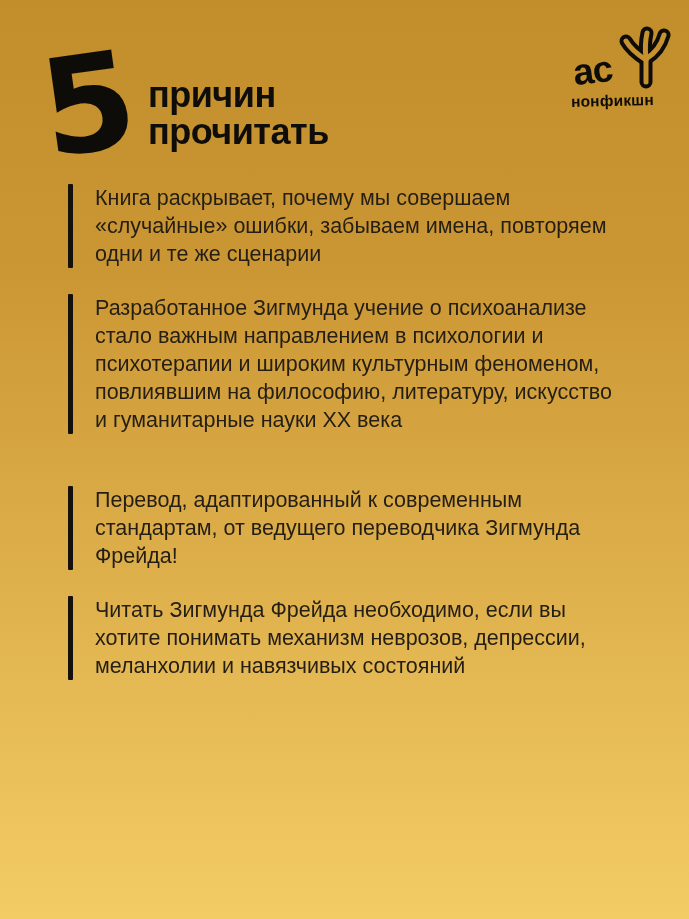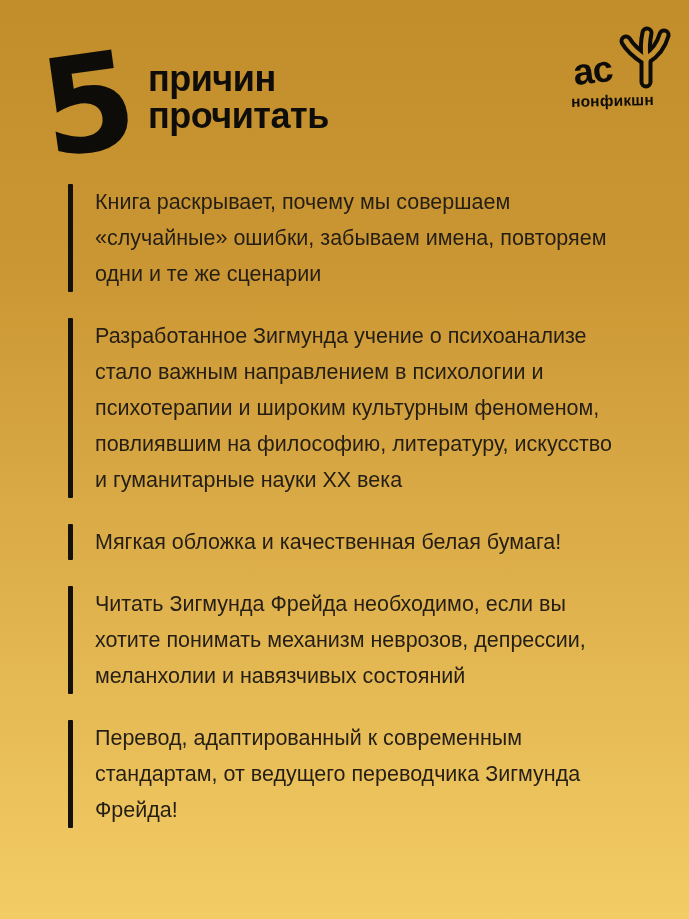--- a/index.html
+++ b/index.html
@@ -24,21 +24,21 @@
     font-size: 134px;
     line-height: 1;
     font-weight: 700;
     color: #0e0c08;
     transform: rotate(-8deg);
     font-family: "DejaVu Sans", "Liberation Sans", sans-serif;
   }
   .title {
     position: absolute;
     left: 148px;
-    top: 60px;
+    top: 76px;
     margin: 0;
     font-size: 36px;
     line-height: 37px;
     font-weight: 700;
     letter-spacing: -0.5px;
     color: #0f0d09;
     white-space: pre-line;
   }
 
   
@@ -94,21 +94,21 @@
   .reason .bar {
     flex: none;
     width: 5px;
     border-radius: 1px;
     background: #14110d;
     margin-right: 22px;
   }
   .reason p {
     margin: 0;
     font-size: 21.5px;
-    line-height: 36px;
+    line-height: 28px;
     color: #241e15;
     white-space: pre-line;
   }
 </style>
 </head>
 <body>
 
 <div class="page">
 
   <div class="big-number">5</div>
@@ -144,29 +144,28 @@
     <li class="reason">
       <span class="bar"></span>
       <p>Разработанное Зигмунда учение о психоанализе
 стало важным направлением в психологии и
 психотерапии и широким культурным феноменом,
 повлиявшим на философию, литературу, искусство
 и гуманитарные науки XX века</p>
     </li>
     <li class="reason">
       <span class="bar"></span>
-      <p>Мягкая обложка и качественная белая бумага!</p>
+    </li>
+    <li class="reason">
+      <span class="bar"></span>
+      <p>Перевод, адаптированный к современным
+стандартам, от ведущего переводчика Зигмунда
+Фрейда!</p>
     </li>
     <li class="reason">
       <span class="bar"></span>
       <p>Читать Зигмунда Фрейда необходимо, если вы
 хотите понимать механизм неврозов, депрессии,
 меланхолии и навязчивых состояний</p>
     </li>
-    <li class="reason">
-      <span class="bar"></span>
-      <p>Перевод, адаптированный к современным
-стандартам, от ведущего переводчика Зигмунда
-Фрейда!</p>
-    </li>
   </ul>
 
 </div>
 
 </body></html>

